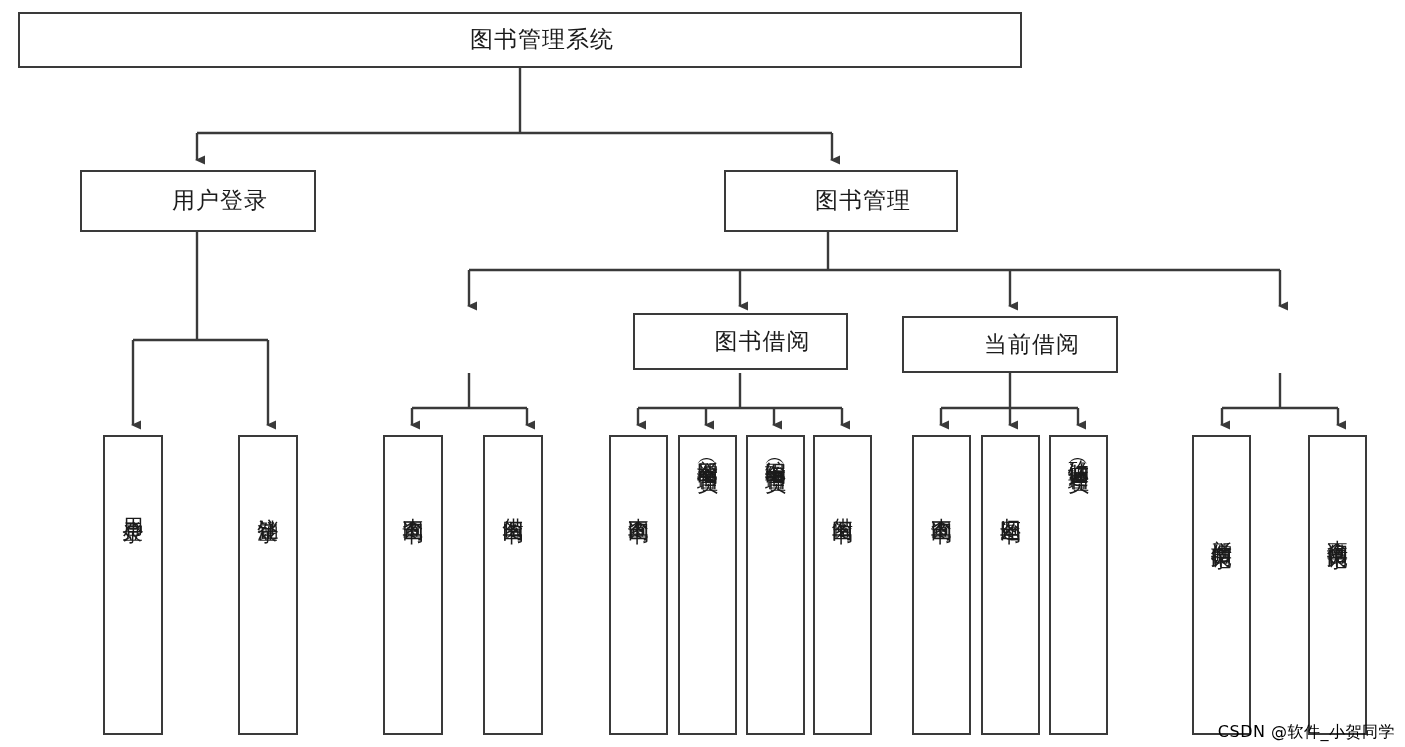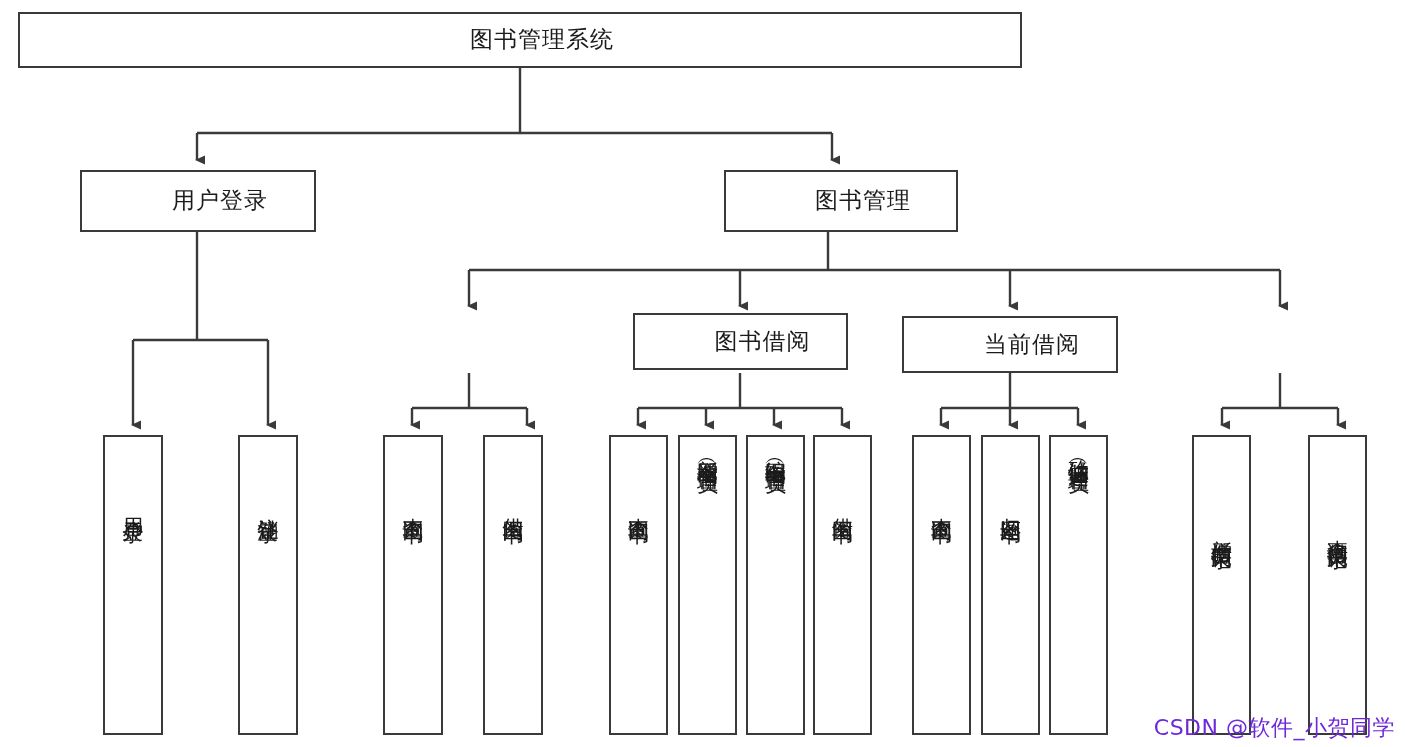--- a/index.html
+++ b/index.html
@@ -60,22 +60,22 @@
   .node.vert.mid .vtext {
     margin-top: 58px;
   }
   .node.vert.low .vtext {
     margin-top: 80px;
   }
   .watermark {
     position: absolute;
     right: 10px;
     bottom: 4px;
-    font-size: 22px;
-    color: #6d28d9;
+    font-size: 16px;
+    color: #000000;
     letter-spacing: 0.5px;
     z-index: 5;
     white-space: nowrap;
   }
 </style>
 </head>
 <body>
 
 <div id="canvas">
 

